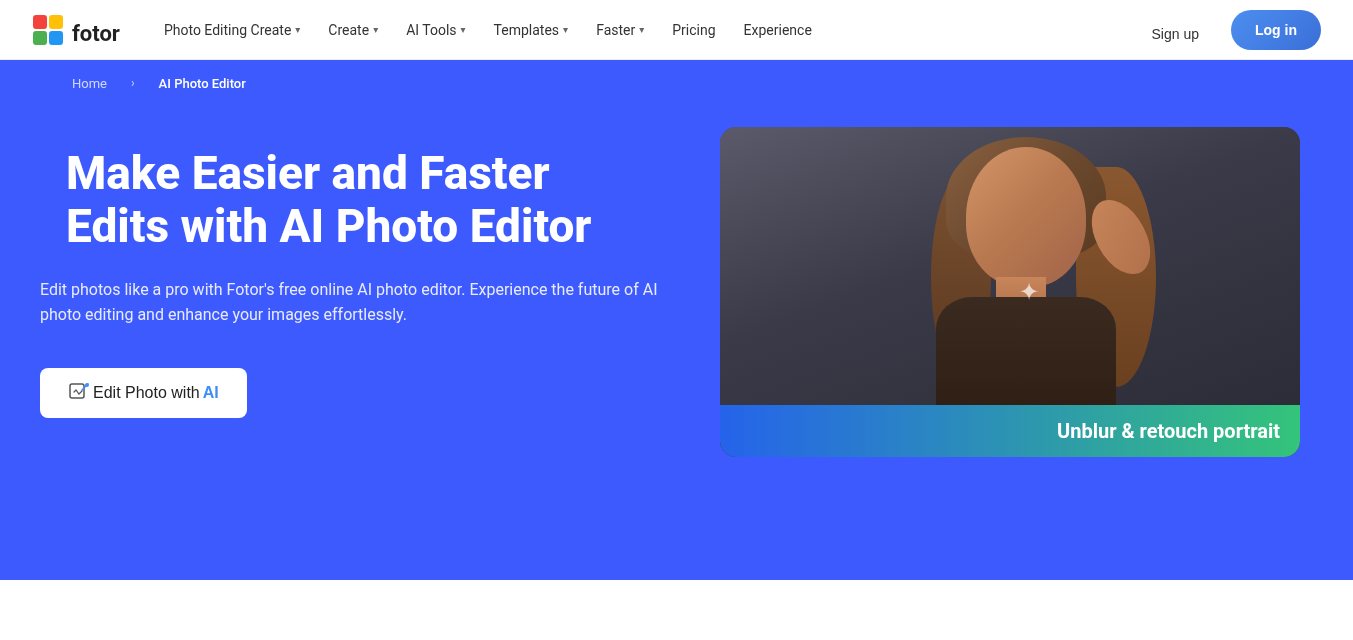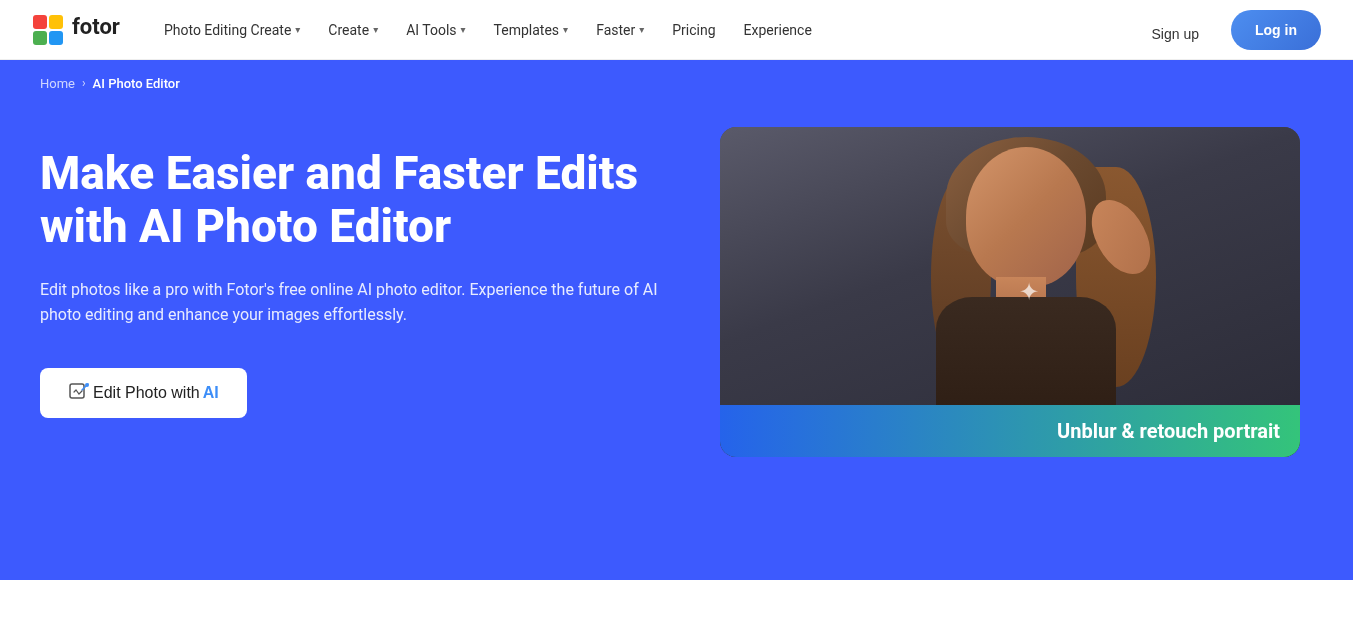--- a/index.html
+++ b/index.html
@@ -11,21 +11,21 @@
       display: flex;
       align-items: center;
       padding: 0 32px;
       height: 60px;
       border-bottom: 1px solid #eee;
       position: relative;
       z-index: 10;
     }
     .logo-area {
       display: flex;
-      align-items: flex-start;
+      align-items: flex-end;
       gap: 8px;
       margin-right: 32px;
       text-decoration: none;
     }
     .logo-icon {
       width: 32px;
       height: 32px;
     }
     .logo-text {
       font-size: 22px;
@@ -82,24 +82,25 @@
       min-height: 520px;
       padding: 0 40px 40px 40px;
       display: flex;
       flex-direction: column;
     }
 
     
     .breadcrumb {
       display: flex;
       align-items: flex-start;
-      gap: 7px;
+      gap: 24px;
       padding: 16px 0;
       font-size: 13px;
       color: rgba(255,255,255,0.75);
+      margin-left: 32px;
     }
     .breadcrumb-sep { font-size: 12px; }
     .breadcrumb-current { color: #fff; font-weight: 500; }
 
     .hero-content {
       display: flex;
       align-items: flex-start;
       gap: 60px;
       flex: 1;
       padding-top: 20px;
@@ -110,20 +111,21 @@
       flex: 1;
       max-width: 620px;
       padding-top: 20px;
     }
     .hero-title {
       font-size: 46px;
       font-weight: 800;
       color: #fff;
       line-height: 1.15;
       margin-bottom: 24px;
+      margin-left: 26px;
     }
     .hero-desc {
       font-size: 16px;
       color: rgba(255,255,255,0.88);
       line-height: 1.6;
       margin-bottom: 40px;
     }
     .edit-btn {
       display: inline-flex;
       align-items: center;

